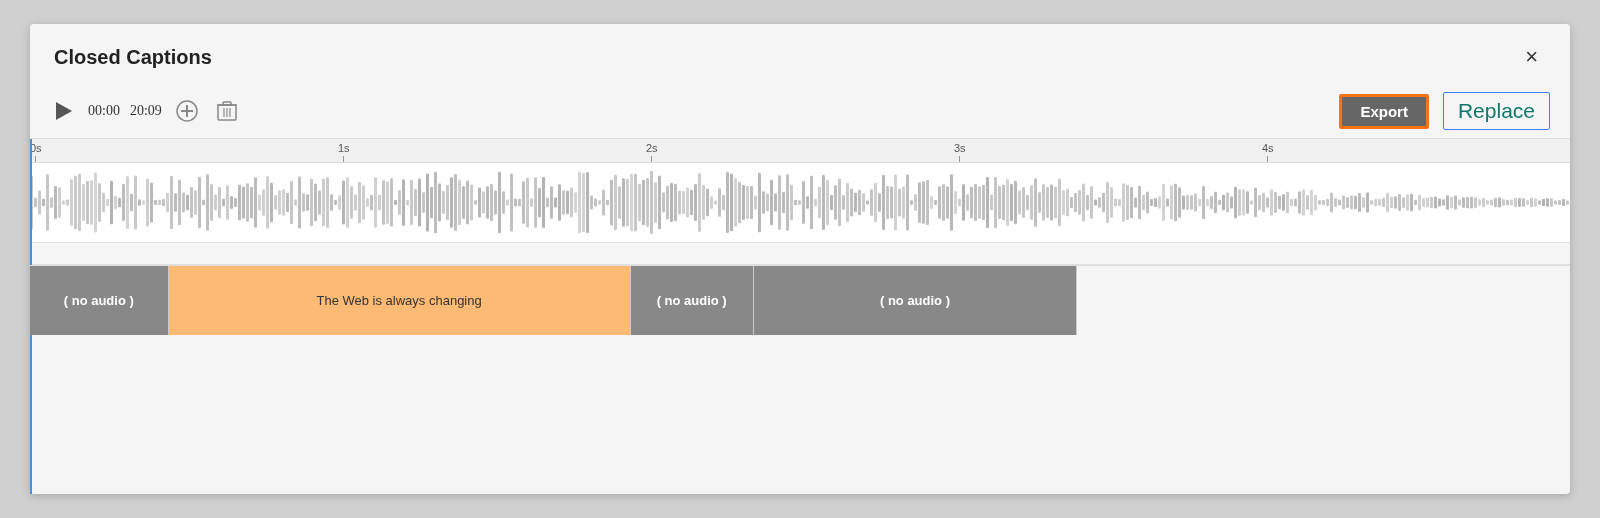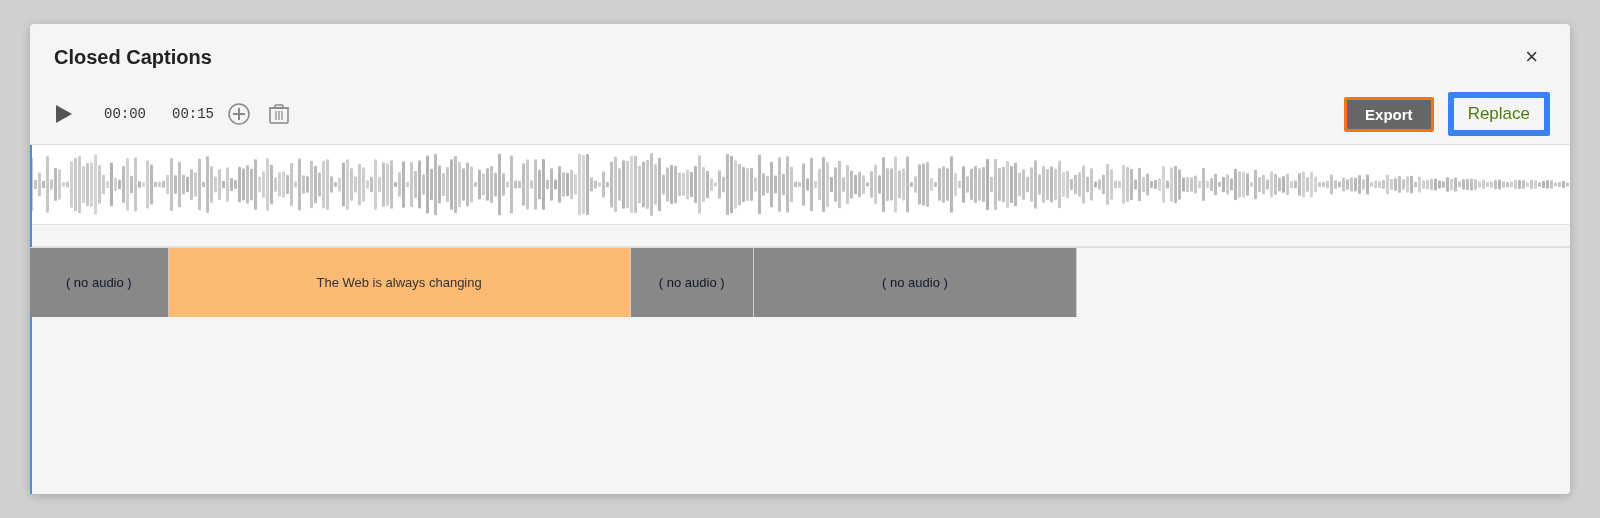--- a/index.html
+++ b/index.html
@@ -63,22 +63,22 @@
     .play-icon {
       width: 0;
       height: 0;
       border-style: solid;
       border-width: 9px 0 9px 16px;
       border-color: transparent transparent transparent #555;
     }
     .timecode {
       font-size: 14px;
       color: #333;
-      font-family: Liberation Mono, monospace;
-      margin-left: 16px;
+      font-family: Liberation Serif, serif;
+      margin-left: 0;
     }
     .icon-btn {
       width: 30px;
       height: 30px;
       cursor: pointer;
       display: flex;
       align-items: center;
       justify-content: center;
       background: none;
       border: none;
@@ -91,24 +91,24 @@
       color: #fff;
       border: 3px solid #f97316;
       padding: 6px 18px;
       font-size: 15px;
       cursor: pointer;
       border-radius: 2px;
       font-weight: bold;
     }
     .replace-btn {
       background: #f5f5f5;
-      color: #4d7c0f;
-      border: 6px solid #3b82f6;
+      color: #0f766e;
+      border: 1px solid #3b82f6;
       padding: 6px 14px;
-      font-size: 17px;
+      font-size: 21px;
       cursor: pointer;
       border-radius: 2px;
       margin-left: 4px;
     }
     .timeline-area {
       flex: 1;
       display: flex;
       flex-direction: column;
       overflow: hidden;
       position: relative;
@@ -168,21 +168,22 @@
       height: 100%;
       display: flex;
       align-items: center;
       justify-content: center;
       font-size: 13px;
       color: #333;
       border-right: 1px solid #ccc;
     }
     .caption-no-audio {
       background: #888;
-      color: #0f172a;
+      color: #ffffff;
+      font-weight: bold;
     }
     .caption-text {
       background: #fdba74;
     }
     .bottom-bar {
       height: 18px;
       background: #f5f5f5;
       position: relative;
     }
     .bottom-playhead {
@@ -202,21 +203,21 @@
   <div class="dialog-header">
     <span class="dialog-title">Closed Captions</span>
     <button class="close-btn">×</button>
   </div>
 
   <div class="toolbar">
     <button class="play-btn">
       <div class="play-icon"></div>
     </button>
     <span class="timecode">00:00</span>
-    <span class="timecode">00:15</span>
+    <span class="timecode">20:09</span>
     <button class="icon-btn">
       <svg width="22" height="22" viewBox="0 0 22 22">
         <circle cx="11" cy="11" r="10" fill="none" stroke="#888" stroke-width="1.5"></circle>
         <line x1="11" y1="5" x2="11" y2="17" stroke="#888" stroke-width="2"></line>
         <line x1="5" y1="11" x2="17" y2="11" stroke="#888" stroke-width="2"></line>
       </svg>
     </button>
     <button class="icon-btn">
       <svg width="20" height="22" viewBox="0 0 20 22">
         <rect x="1" y="5" width="18" height="15" rx="1" fill="none" stroke="#888" stroke-width="1.5"></rect>
@@ -227,20 +228,42 @@
         <line x1="13" y1="8" x2="13" y2="17" stroke="#888" stroke-width="1.2"></line>
       </svg>
     </button>
     <div class="spacer"></div>
     <button class="export-btn">Export</button>
     <button class="replace-btn">Replace</button>
   </div>
 
   <div class="timeline-area">
 
+    <div class="ruler" id="ruler-container">
+    <div class="ruler-tick" style="left: 0%;">
+          <span class="ruler-tick-label">0s</span>
+          <div class="ruler-tick-line"></div>
+        </div>
+        <div class="ruler-tick" style="left: 20%;">
+          <span class="ruler-tick-label">1s</span>
+          <div class="ruler-tick-line"></div>
+        </div>
+        <div class="ruler-tick" style="left: 40%;">
+          <span class="ruler-tick-label">2s</span>
+          <div class="ruler-tick-line"></div>
+        </div>
+        <div class="ruler-tick" style="left: 60%;">
+          <span class="ruler-tick-label">3s</span>
+          <div class="ruler-tick-line"></div>
+        </div>
+        <div class="ruler-tick" style="left: 80%;">
+          <span class="ruler-tick-label">4s</span>
+          <div class="ruler-tick-line"></div>
+        </div>
+      </div>
 
     <div class="waveform-row">
       <div class="playhead"></div>
       <svg class="waveform-svg" id="waveform-svg" viewBox="0 0 1540 80" preserveAspectRatio="none">
           <rect x="0" y="12.846007118467242" width="3" height="54.30798576306552" fill="#aaa" opacity="0.65" rx="1"></rect>
           <rect x="4" y="35.191801290609874" width="3" height="9.616397418780252" fill="#aaa" opacity="0.70" rx="1"></rect>
           <rect x="8" y="27.928061174141476" width="3" height="24.143877651717048" fill="#aaa" opacity="0.62" rx="1"></rect>
           <rect x="12" y="36.279698166879825" width="3" height="7.440603666240349" fill="#aaa" opacity="0.85" rx="1"></rect>
           <rect x="16" y="11.411831537669059" width="3" height="57.17633692466188" fill="#aaa" opacity="0.66" rx="1"></rect>
           <rect x="20" y="34.751014431065414" width="3" height="10.497971137869172" fill="#aaa" opacity="0.66" rx="1"></rect>

